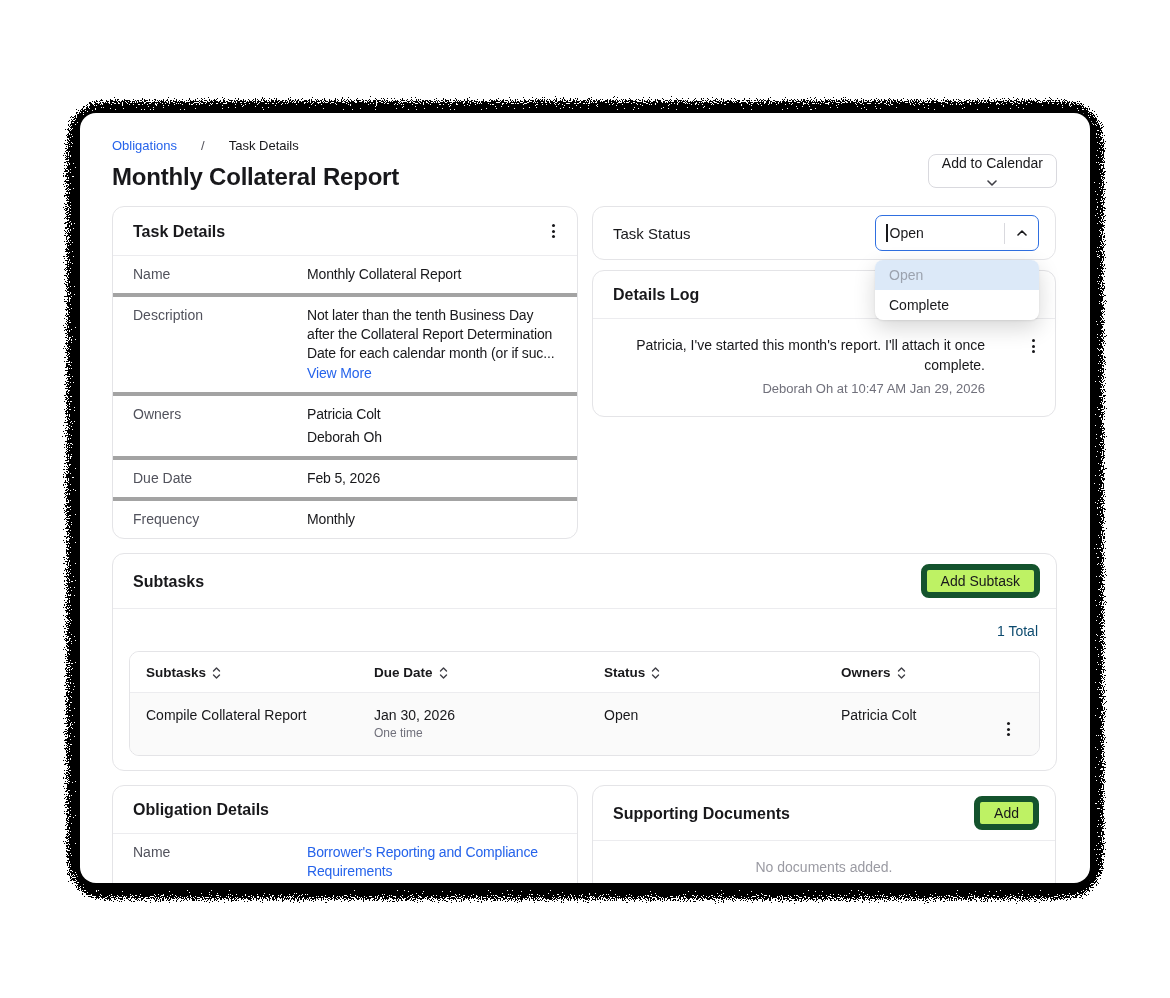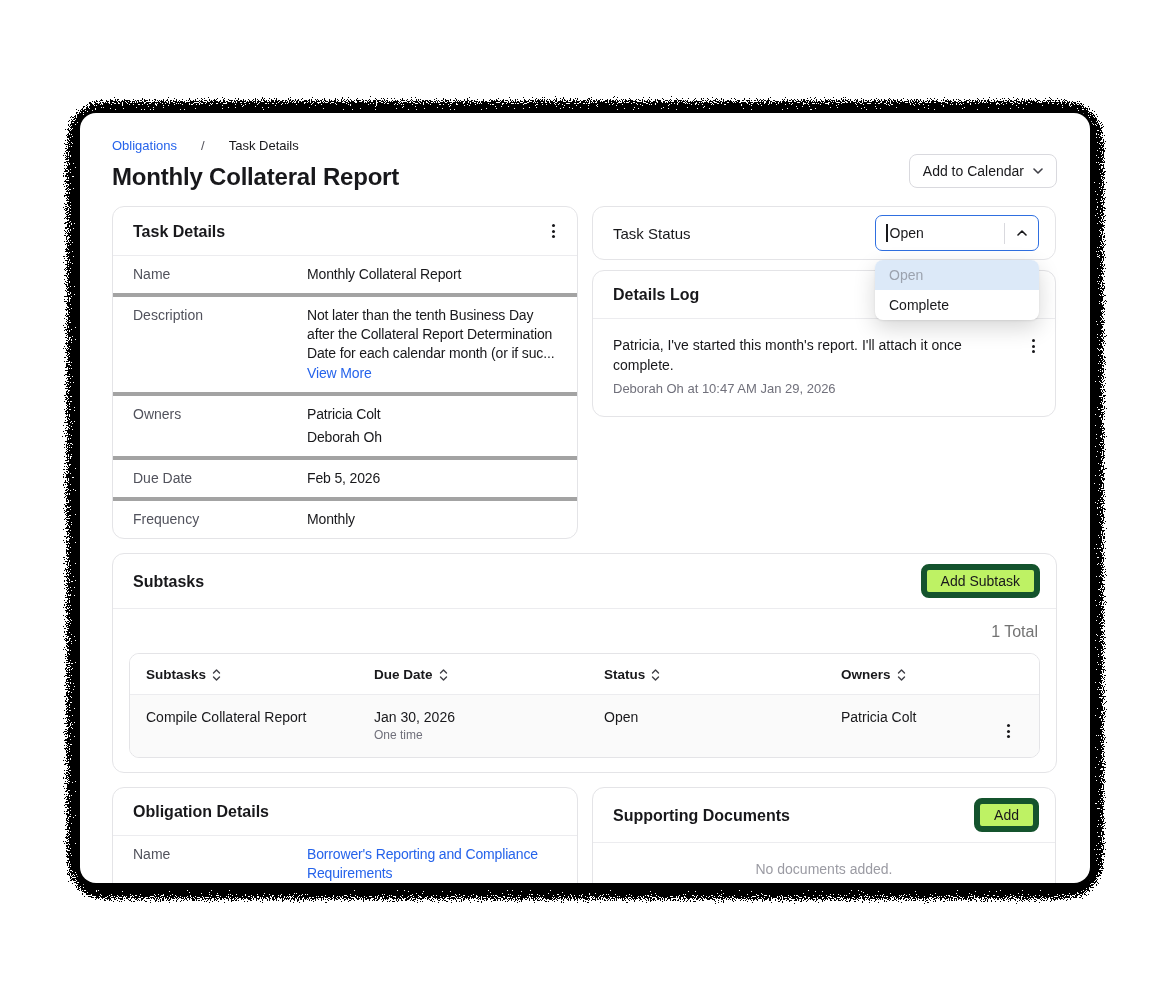--- a/index.html
+++ b/index.html
@@ -14,21 +14,21 @@
 
   
   .breadcrumb{display:flex;align-items:center;gap:24px;font-size:13px;line-height:18px;}
   .crumb-root{color:#2563eb;cursor:pointer;}
   .crumb-sep{color:#52525b;}
   .crumb-current{color:#18181b;}
   .page-title{margin:7px 0 0;font-size:24px;line-height:30px;font-weight:600;letter-spacing:-0.2px;color:#18181b;}
   .calendar-btn{position:absolute;top:41px;right:33px;height:34px;padding:0 13px;
         display:flex;align-items:center;gap:9px;background:#fff;border:1px solid #d9d9de;
         border-radius:8px;font-size:14px;color:#18181b;cursor:pointer;box-sizing:border-box;
-        font-family:inherit;}
+        font-family:inherit;flex-direction:column;}
 
   
   .card{border:1px solid #e4e4e7;border-radius:12px;background:#fff;box-sizing:border-box;}
   .card-header{display:flex;align-items:center;justify-content:space-between;
         padding:13px 16px 13px 20px;border-bottom:1px solid #ececef;}
   .card-title{font-size:16px;line-height:21px;font-weight:600;color:#18181b;}
 
   .grid-top{display:grid;grid-template-columns:466px 464px;gap:14px;margin-top:14px;align-items:start;}
   .right-col{display:flex;flex-direction:column;gap:10px;}
 
@@ -54,32 +54,32 @@
   .select-value{flex:1;font-size:14px;color:#18181b;margin-left:2px;}
   .select-divider{width:1px;height:21px;background:#d9d9de;flex:none;}
   .select-chevron{width:33px;display:flex;align-items:center;justify-content:center;cursor:pointer;}
   .dropdown{position:absolute;top:45px;right:0;width:164px;background:#fff;border-radius:8px;
         box-shadow:0 1px 2px rgba(0,0,0,.08),0 8px 22px rgba(0,0,0,.16);overflow:hidden;z-index:30;}
   .option{height:30px;display:flex;align-items:center;padding:0 14px;font-size:14px;cursor:pointer;}
   .option.selected{background:#dce9f8;color:#9ca3af;}
   .option.normal{color:#18181b;}
 
   
-  .comment{display:flex;justify-content:space-between;align-items:flex-start;padding:16px 14px 18px 20px;}
+  .comment{display:flex;justify-content:space-between;align-items:flex-start;padding:16px 14px 18px 20px;text-align:right;}
   .comment-message{font-size:14px;line-height:20px;color:#18181b;max-width:372px;}
   .comment-meta{font-size:13px;line-height:18px;color:#70707b;margin-top:5px;}
 
   
   .subtasks-card{margin-top:14px;}
   .subtasks-header{display:flex;align-items:center;justify-content:space-between;
         padding:10px 16px 10px 20px;border-bottom:1px solid #ececef;}
   .add-btn{height:34px;padding:0 14px;border:6px solid #14532d;border-radius:8px;background:#bef264;
         font-size:14px;color:#18181b;cursor:pointer;font-family:inherit;}
   .subtasks-body{padding:14px 16px;}
-  .total-label{text-align:right;font-size:16px;color:#737373;padding-right:2px;}
+  .total-label{text-align:right;font-size:14px;color:#0c4a6e;padding-right:2px;}
   .table{margin-top:12px;border:1px solid #e4e4e7;border-radius:10px;overflow:hidden;}
   .thead,.trow{display:grid;grid-template-columns:244px 230px 237px 1fr 44px;}
   .thead{background:#fff;border-bottom:1px solid #ececef;}
   .th{padding:13px 0 12px;font-size:13.5px;font-weight:600;color:#18181b;
         display:flex;align-items:center;gap:6px;cursor:pointer;}
   .th:first-child,.td:first-child{padding-left:16px;}
   .trow{background:#fafafa;}
   .td{padding:14px 0;font-size:14px;color:#18181b;}
   .due-note{font-size:12px;line-height:16px;color:#70707b;margin-top:2px;}
   .kebab-cell{display:flex;align-items:center;justify-content:flex-start;padding:10px 0 0 6px;}

